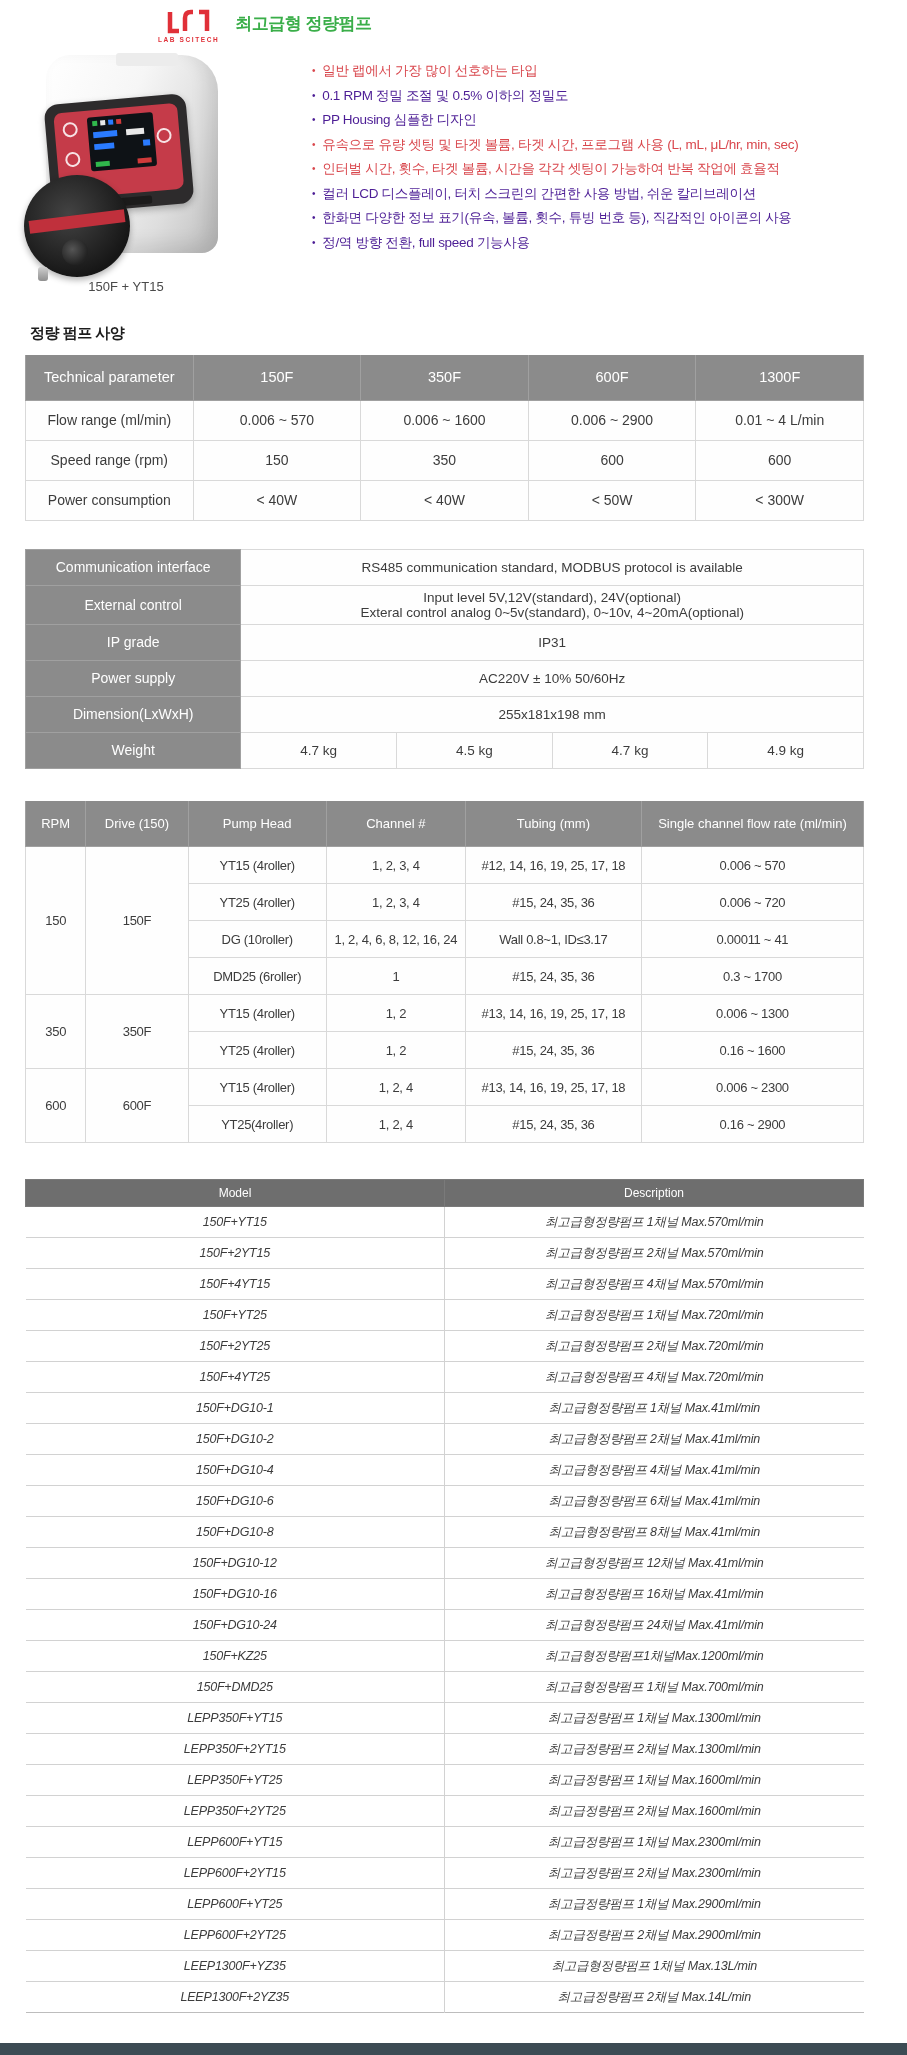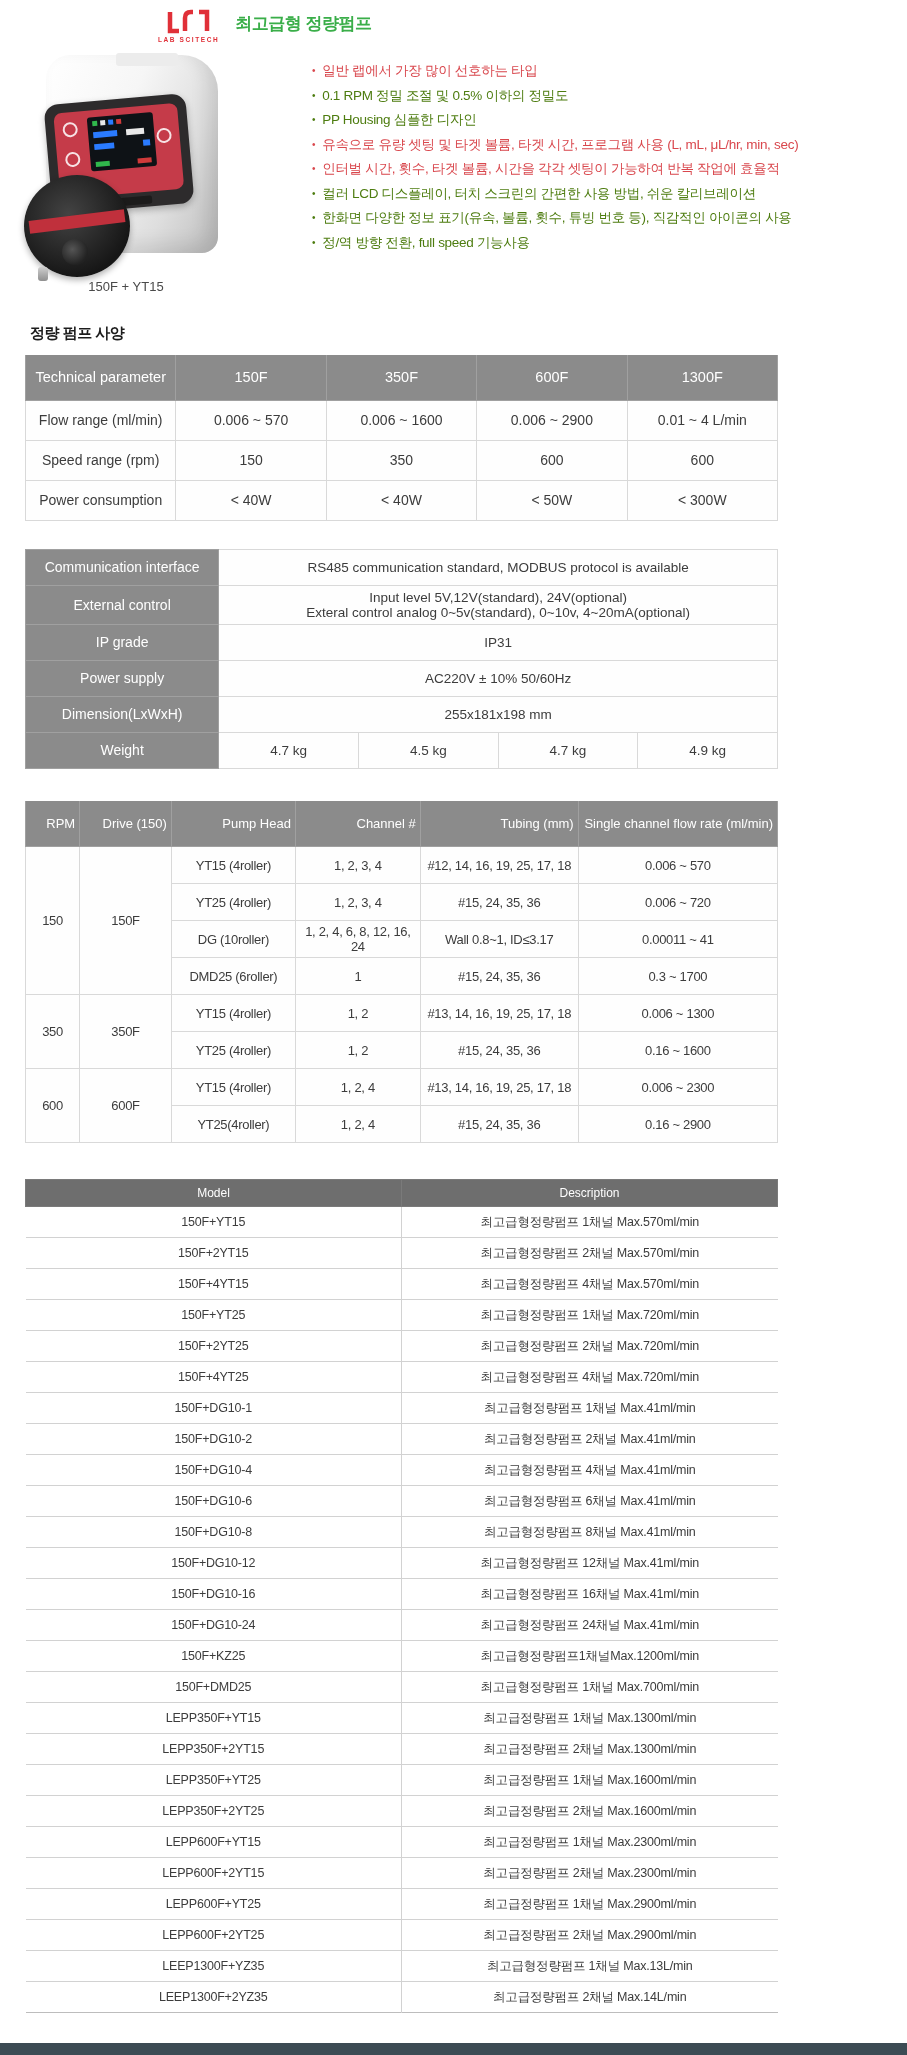--- a/index.html
+++ b/index.html
@@ -41,46 +41,46 @@
   .head-band { position:absolute; left:5px; top:40px; width:96px; height:13px; background:#c0303c; transform:rotate(-7deg); }
   .head-hub { position:absolute; left:38px; top:64px; width:26px; height:26px; border-radius:50%;
     background:radial-gradient(circle at 40% 40%, #555, #222 70%); }
   .head-nub { position:absolute; left:14px; bottom:-4px; width:10px; height:14px; background:linear-gradient(#cfcfcf,#8f8f8f); border-radius:3px; }
   .caption { width:212px; text-align:center; font-size:13px; color:#4a4a4a; margin-top:10px; }
 
   .features { list-style:none; margin:10px 0 0 80px; }
   .feat { font-size:13.5px; line-height:23.5px; letter-spacing:-0.3px; }
   .feat::before { content:"\2022"; font-size:10px; margin-right:7px; position:relative; top:-1px; }
   .feat.red { color:#d9474d; }
-  .feat.gray { color:#4d7c0f; }
+  .feat.gray { color:#4c1d95; }
 
   
   .section-title { font-size:15px; font-weight:bold; color:#1c1c1c; margin:30px 12px 12px 30px; letter-spacing:-0.5px; }
 
   
-  table { border-collapse:collapse; margin:0 25px; width:753px; table-layout:fixed; }
+  table { border-collapse:collapse; margin:0 25px; width:839px; table-layout:fixed; }
   th, td { text-align:center; vertical-align:middle; }
 
   .spec th, .pumphead th { background:#8b8b8b; color:#fff; font-weight:normal; border:1px solid #a0a0a0; border-top:none; }
   .spec th { height:45px; font-size:14.5px; }
   .spec td { height:40px; font-size:14px; color:#3c3c3c; border:1px solid #d9d9d9; background:#fefefe; }
   .spec { border-bottom:1px solid #b3b3b3; margin-bottom:28px; }
 
   .iface { margin-bottom:32px; border-bottom:1px solid #b3b3b3; }
   .iface th { background:#8b8b8b; color:#fff; font-weight:normal; font-size:14px; border:1px solid #a0a0a0; height:36px; padding:4px 6px; }
   .iface td { font-size:13.5px; color:#3c3c3c; border:1px solid #d9d9d9; background:#fefefe; height:36px; padding:4px 8px; }
 
   .pumphead { margin-bottom:36px; border-bottom:1px solid #a6a6a6; }
-  .pumphead th { height:46px; font-size:13px; padding:2px 4px;text-align:right; }
+  .pumphead th { height:46px; font-size:13px; padding:2px 4px; }
   .pumphead td { height:37px; font-size:13px; color:#3c3c3c; border:1px solid #d9d9d9; background:#fefefe; padding:2px 4px; letter-spacing:-0.3px; }
   .pumphead tr.group-start td { border-top:1px solid #a6a6a6; }
 
   .models { border-bottom:1px solid #bdbdbd; }
   .models th { background:#6e6e6e; color:#fff; font-weight:normal; font-size:12px; height:27px; border:1px solid #7a7a7a; }
-  .models td { font-size:12.5px; color:#3c3c3c; height:31px; border-top:1px solid #d2d2d2; background:#fff; letter-spacing:-0.2px; }
+  .models td { font-size:12.5px; color:#3c3c3c; height:31px; border-top:1px solid #d2d2d2; background:#fff; letter-spacing:-0.2px;font-style:italic; }
   .models td:first-child { border-right:1px solid #d2d2d2; }
 
   .footer-bar { position:absolute; left:0; bottom:0; width:907px; height:12px; background:#3c4b54; }
 </style>
 </head>
 <body>
 
 <div class="page">
 
   <div class="header">

